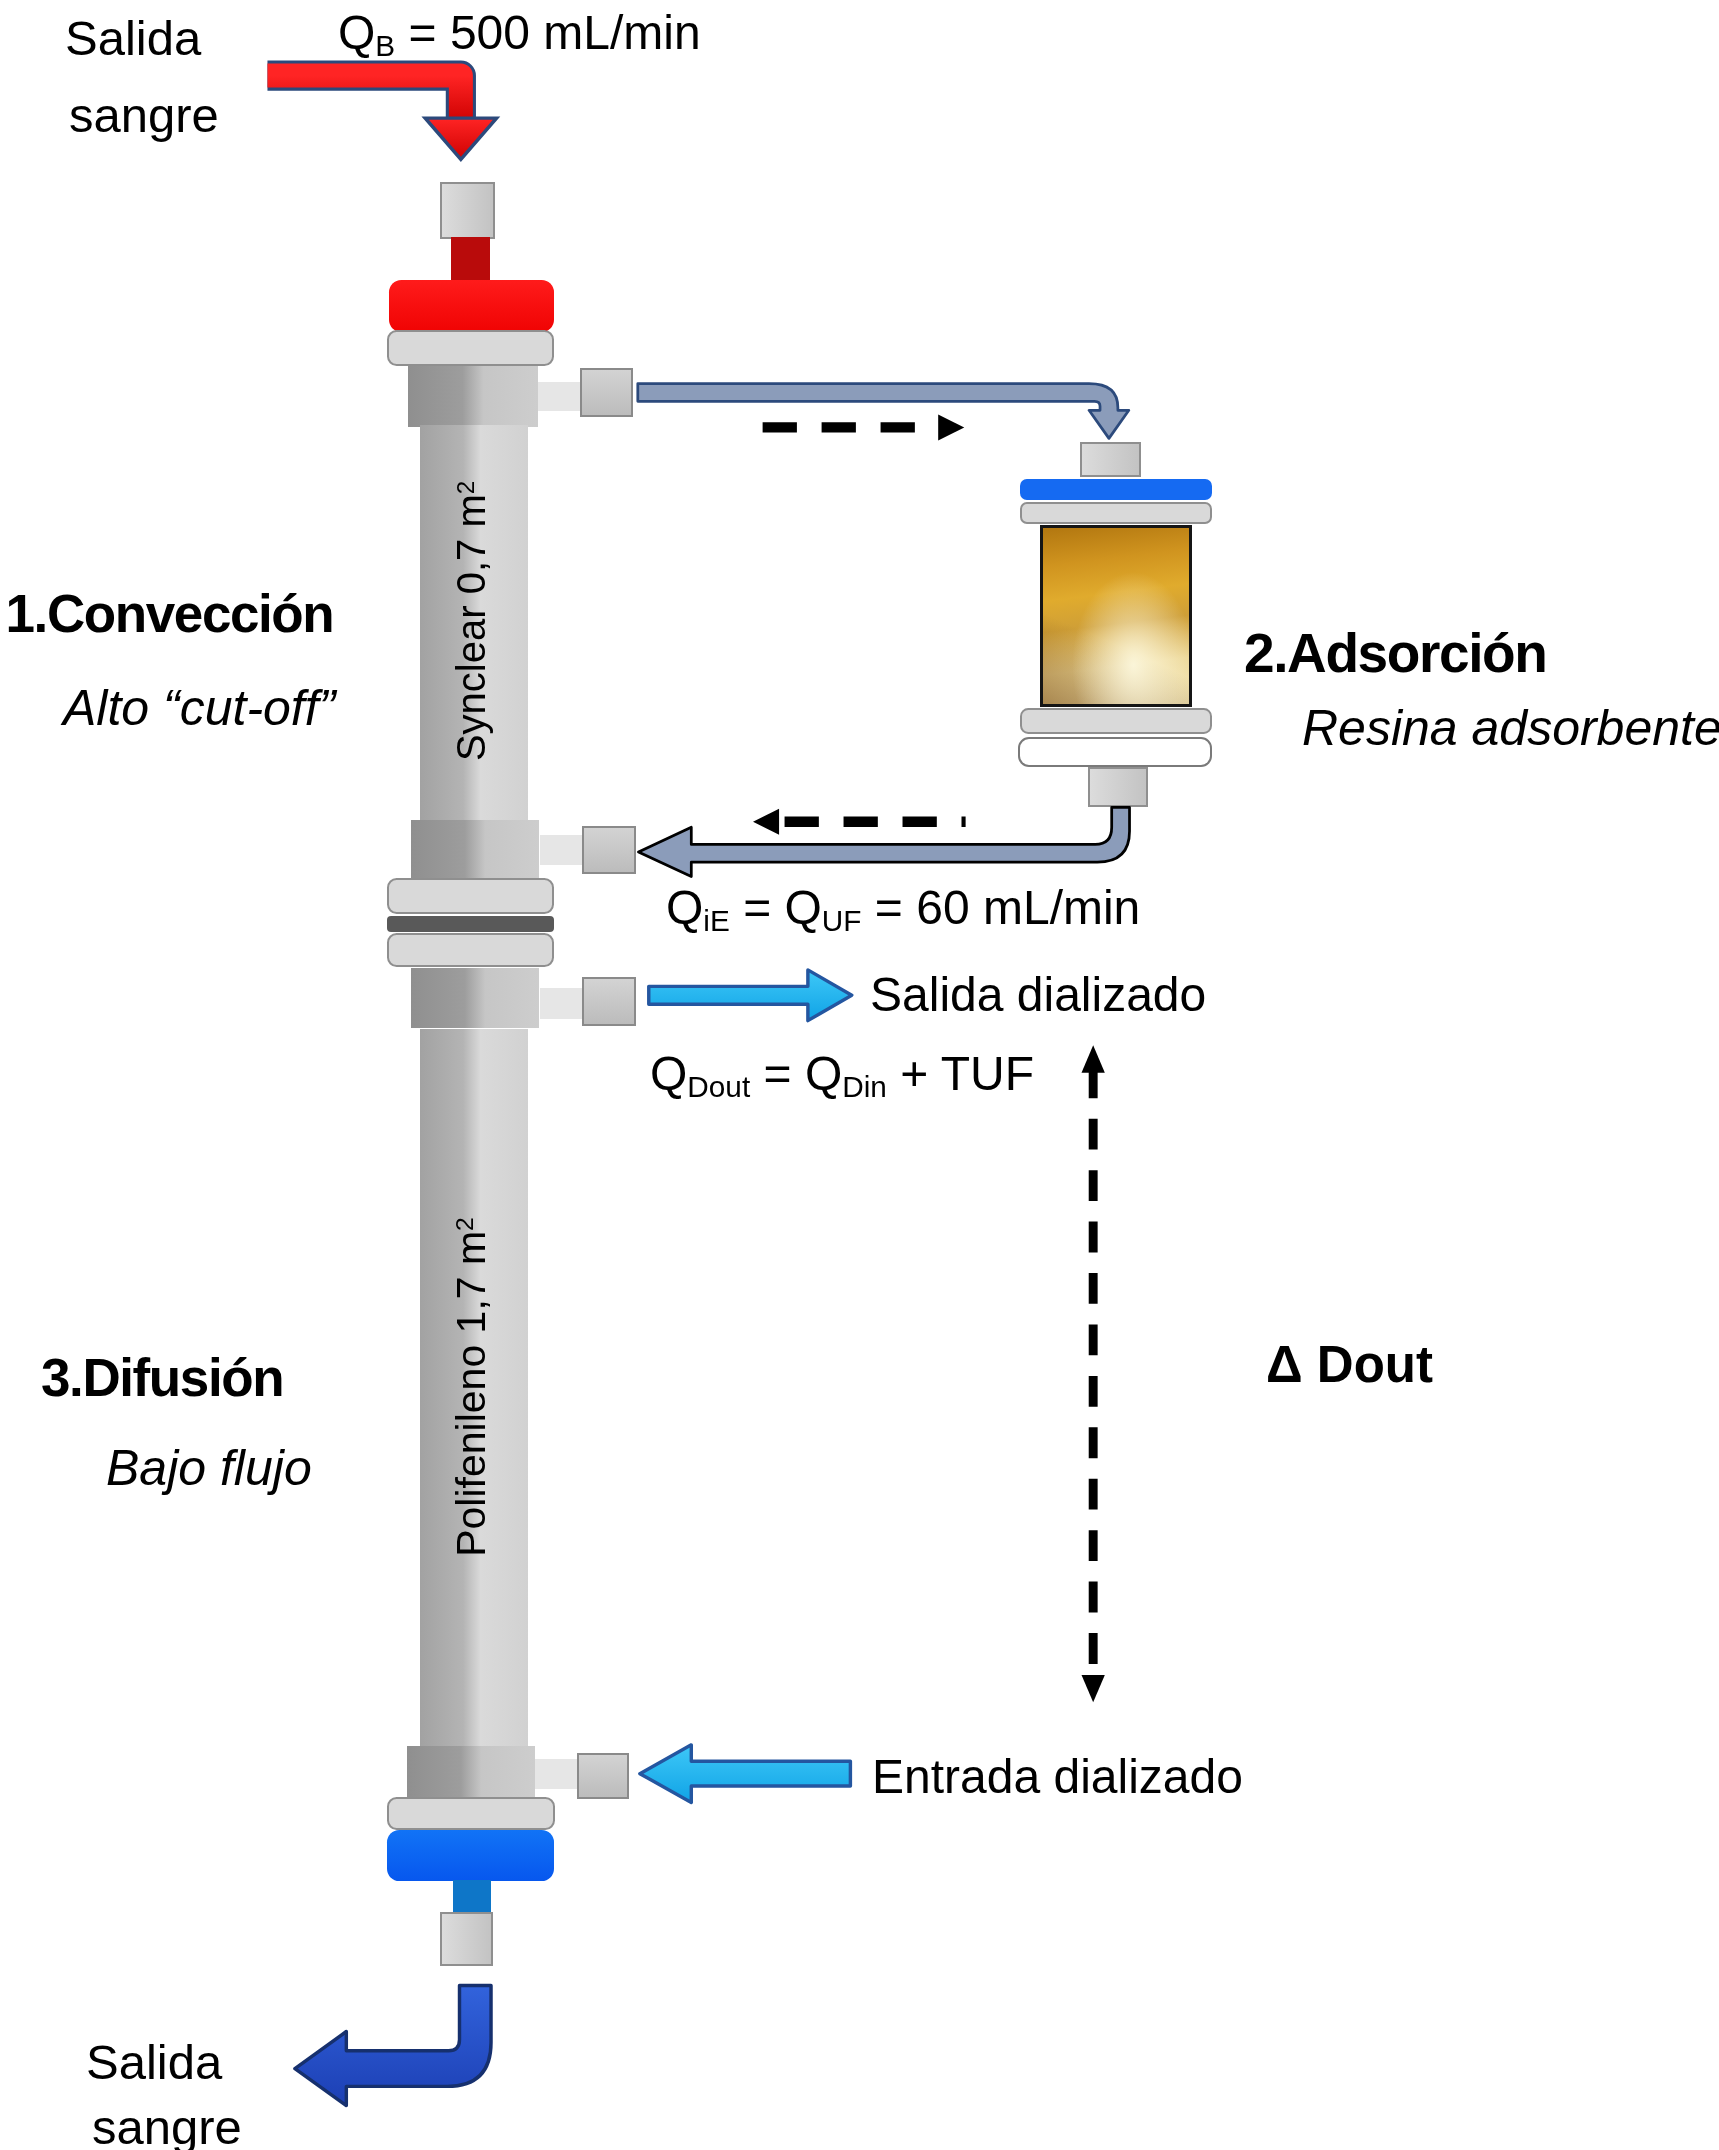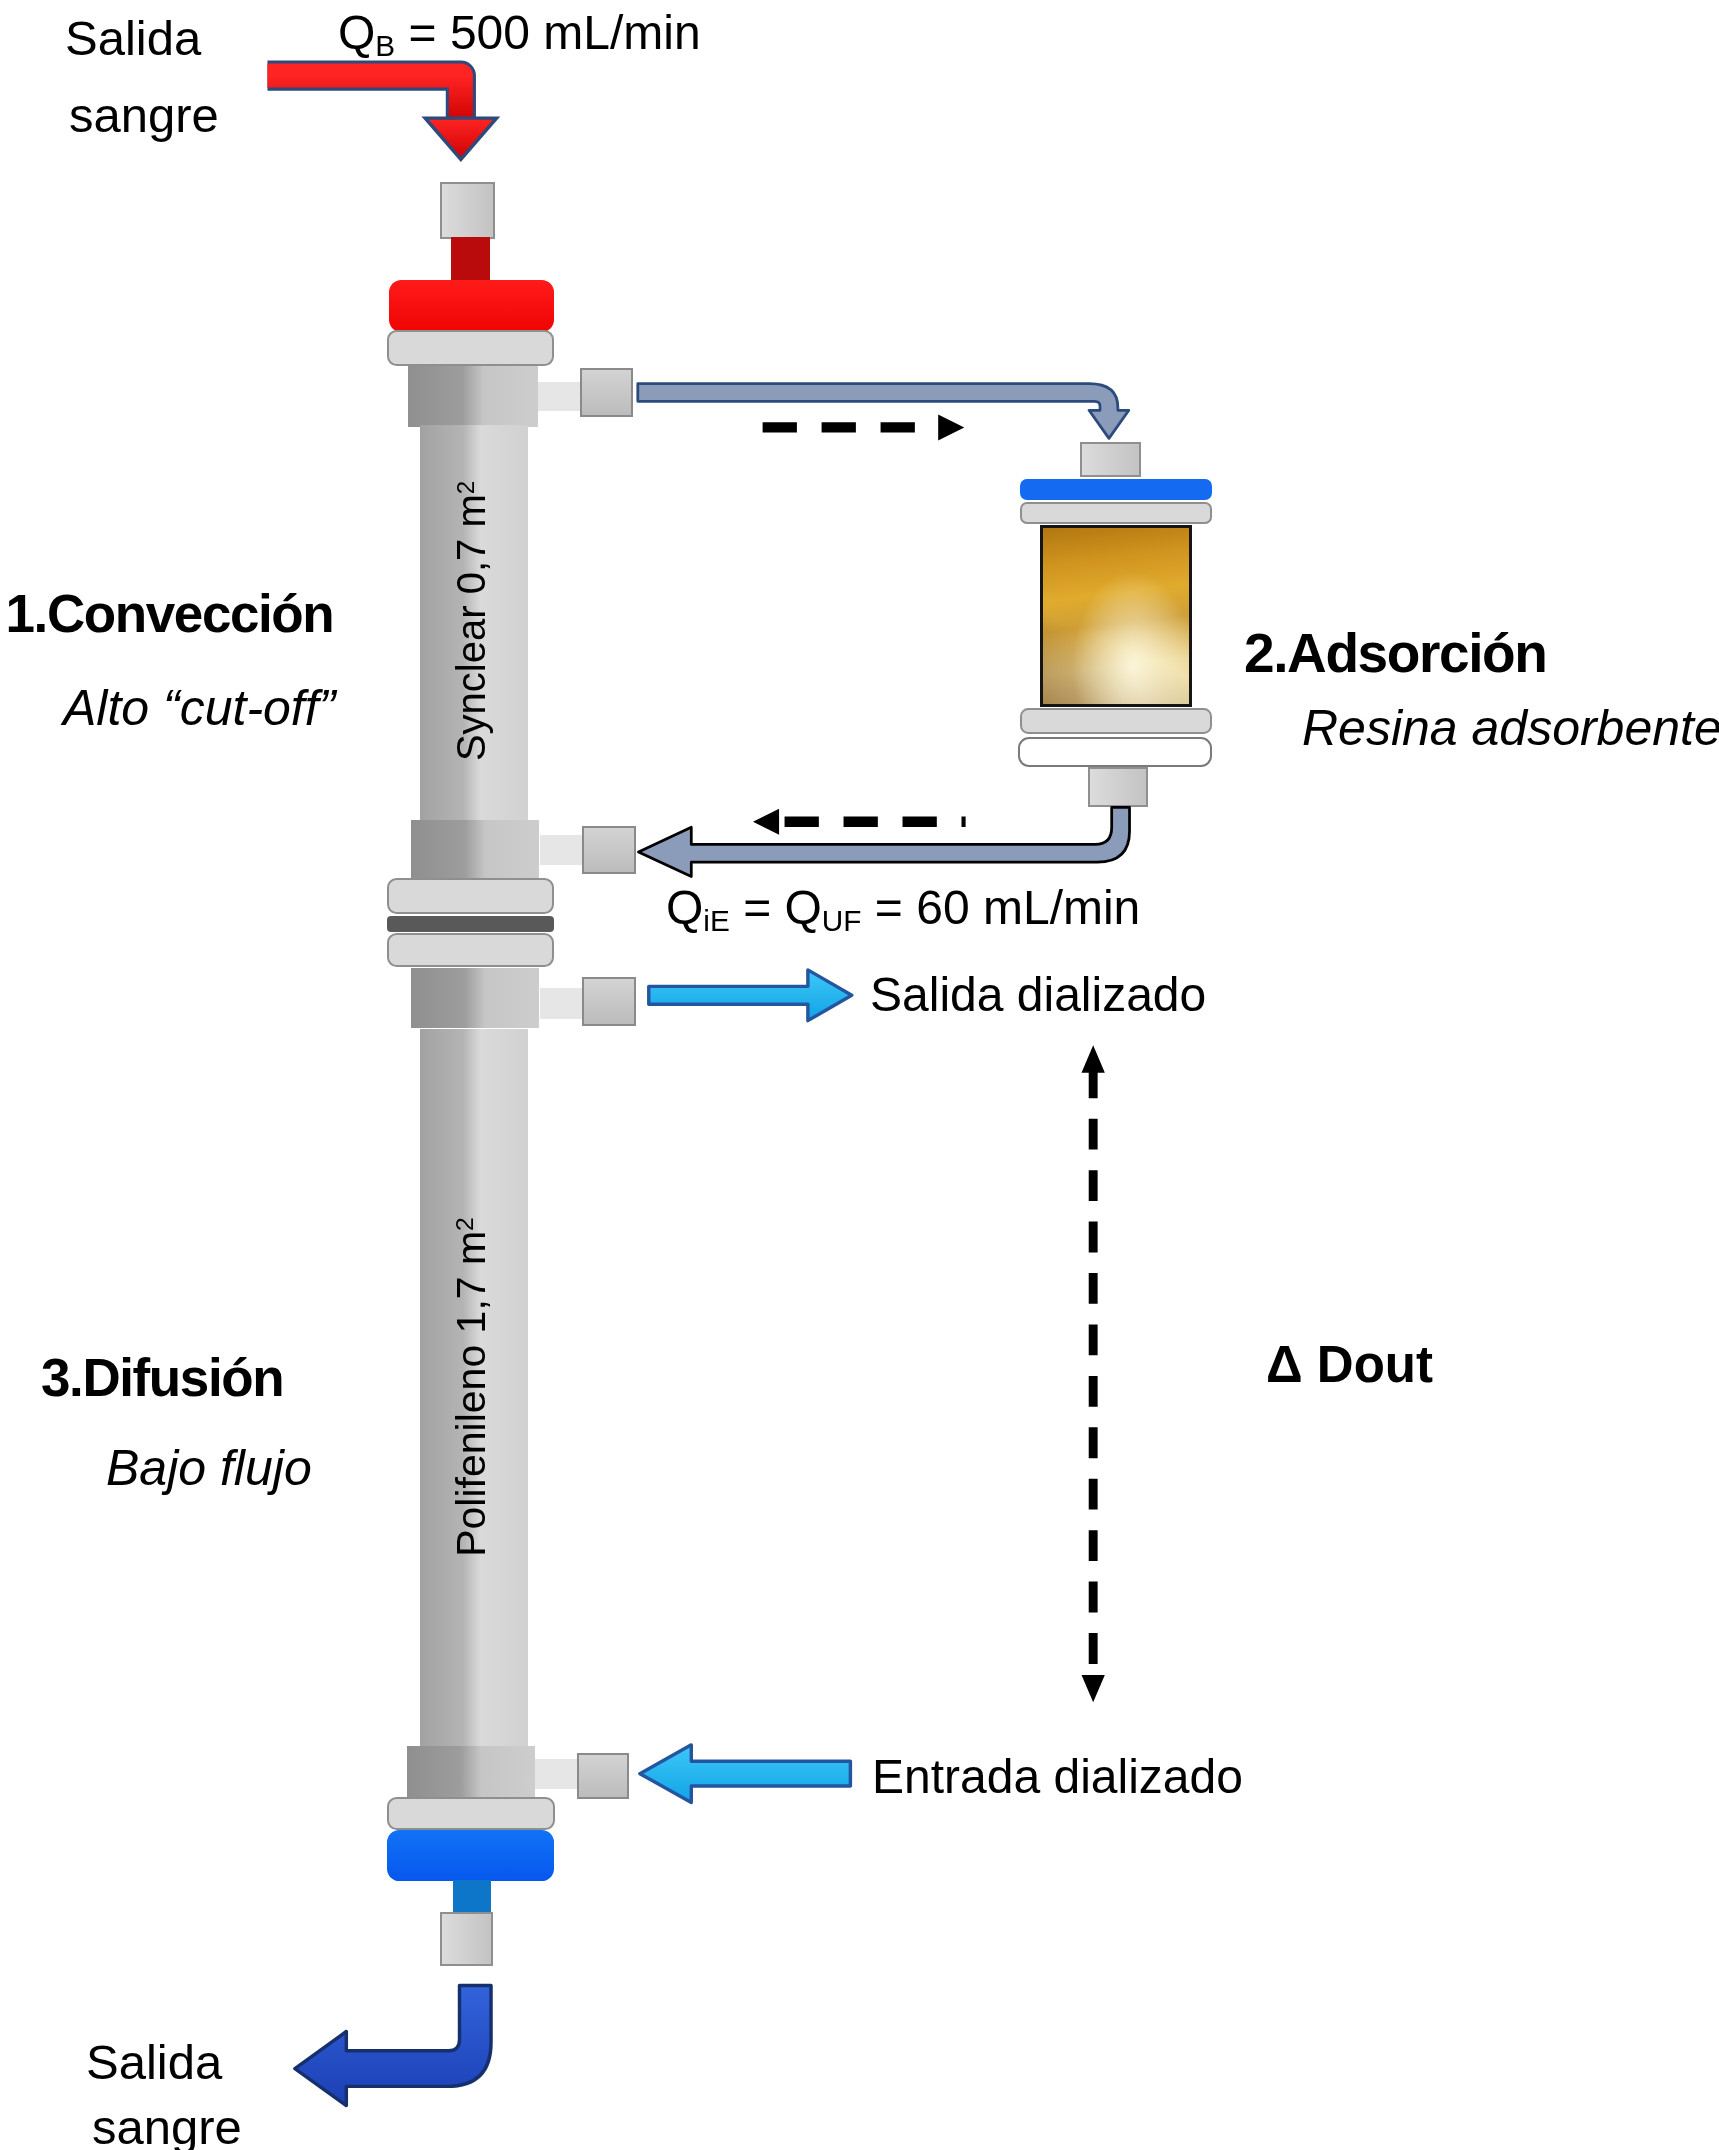--- a/index.html
+++ b/index.html
@@ -141,20 +141,23 @@
 
   <div class="lbl title" style="left:1244px;top:583px;font-size:55px;margin-top:40px;">2.Adsorción</div>
   <div class="lbl sub2" style="left:1302px;top:700px;">Resina adsorbente</div>
 
   <div class="lbl" style="left:652px;top:881px;margin-left:14px;">
     <span>Q</span><sub>iE</sub><span> = Q</span><sub>UF</sub><span> = 60 mL/min</span>
   </div>
 
   <div class="lbl" style="left:870px;top:968px;">Salida dializado</div>
 
+  <div class="lbl" style="left:650px;top:1047px;">
+    <span>Q</span><sub>Dout</sub><span> = Q</span><sub>Din</sub><span> + TUF</span>
+  </div>
 
   <div class="lbl b" style="left:1266px;top:1336px;font-size:51px;">Δ Dout</div>
 
   <div class="lbl title" style="left:41px;top:1348px;">3.Difusión</div>
   <div class="lbl sub2" style="left:106px;top:1440px;">Bajo flujo</div>
 
   <div class="vlabel" style="left:471px;top:1387px;font-size:41px;">
     <span>Polifenileno 1,7 m</span><sup>2</sup>
   </div>
 

